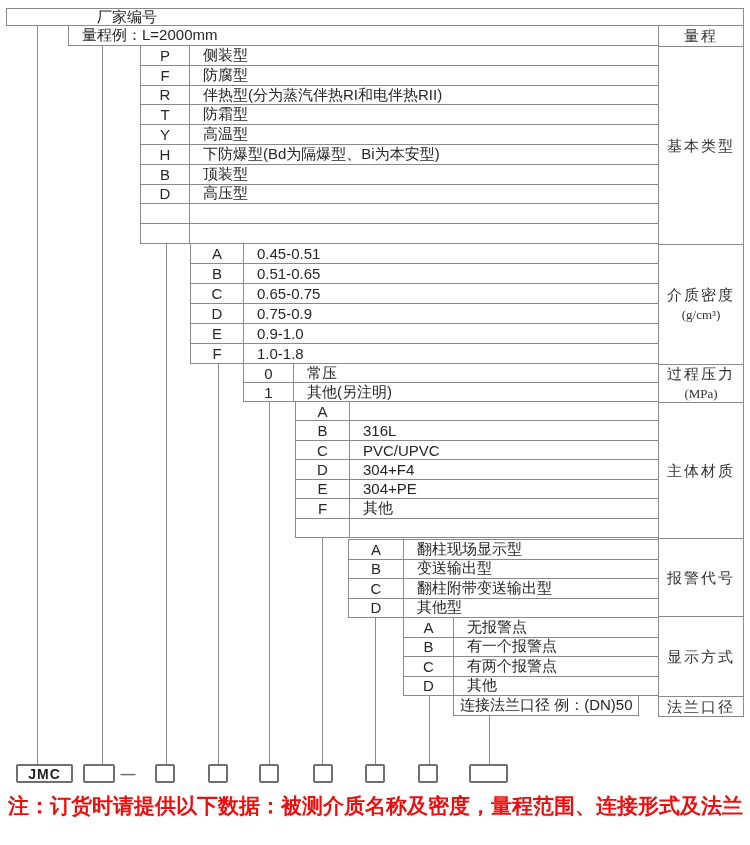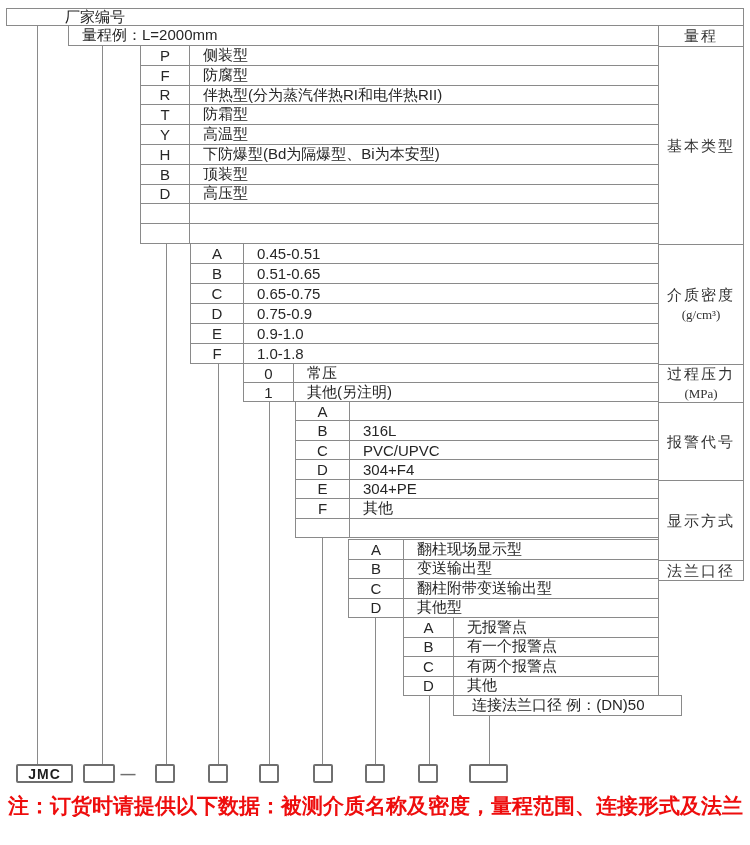--- a/index.html
+++ b/index.html
@@ -32,21 +32,21 @@
   .dash{position:absolute;top:764px;height:19px;display:flex;align-items:center;
         justify-content:center;color:#6f6f6f;font-weight:bold;font-size:15px;}
   .note{position:absolute;left:8px;top:792px;width:738px;color:#ee0d0d;font-weight:bold;
         font-size:21px;line-height:27px;white-space:nowrap;}
 </style>
 </head>
 <body>
 
 <div class="canvas">
 
-  <div class="tbox toprow" style="left:6px;top:8px;width:738px;height:18px;padding-left:58px;">
+  <div class="tbox toprow" style="left:6px;top:8px;width:738px;height:18px;padding-left:90px;">
     <span>厂家编号</span>
   </div>
 
   <div class="tbox toprow" style="left:68px;top:25px;width:591px;height:21px;padding-left:13px;">
     <span>量程例：L=2000mm</span>
   </div>
 
   <div class="labelcol">
     <div class="labelcell" style="height:20px;">
       <span>量程</span>
@@ -55,20 +55,23 @@
       <span>基本类型</span>
     </div>
     <div class="labelcell" style="height:120px;">
       <span>介质密度</span>
       <span class="sub">(g/cm³)</span>
     </div>
     <div class="labelcell" style="height:38px;">
       <span>过程压力</span>
       <span class="sub">(MPa)</span>
     </div>
+    <div class="labelcell" style="height:136px;">
+      <span>主体材质</span>
+    </div>
     <div class="labelcell" style="height:78px;">
       <span>报警代号</span>
     </div>
     <div class="labelcell" style="height:80px;">
       <span>显示方式</span>
     </div>
     <div class="labelcell" style="height:20px;">
       <span>法兰口径</span>
     </div>
   </div>
@@ -221,21 +224,21 @@
       <div class="row">
       <div class="code">C</div>
       <div class="desc">有两个报警点</div>
     </div>
       <div class="row">
       <div class="code">D</div>
       <div class="desc">其他</div>
     </div>
     </div>
 
-  <div class="tbox toprow" style="left:453px;top:695px;width:229px;height:21px;padding-left:18px;">
+  <div class="tbox toprow" style="left:453px;top:695px;width:186px;height:21px;padding-left:6px;">
     <span>连接法兰口径 例：(DN)50</span>
   </div>
 
   <div class="gline" style="left:37px;top:25px;height:739px;"></div>
   <div class="gline" style="left:102px;top:45px;height:719px;"></div>
   <div class="gline" style="left:166px;top:243px;height:521px;"></div>
   <div class="gline" style="left:218px;top:363px;height:401px;"></div>
   <div class="gline" style="left:269px;top:401px;height:363px;"></div>
   <div class="gline" style="left:322px;top:537px;height:227px;"></div>
   <div class="gline" style="left:375px;top:617px;height:147px;"></div>

